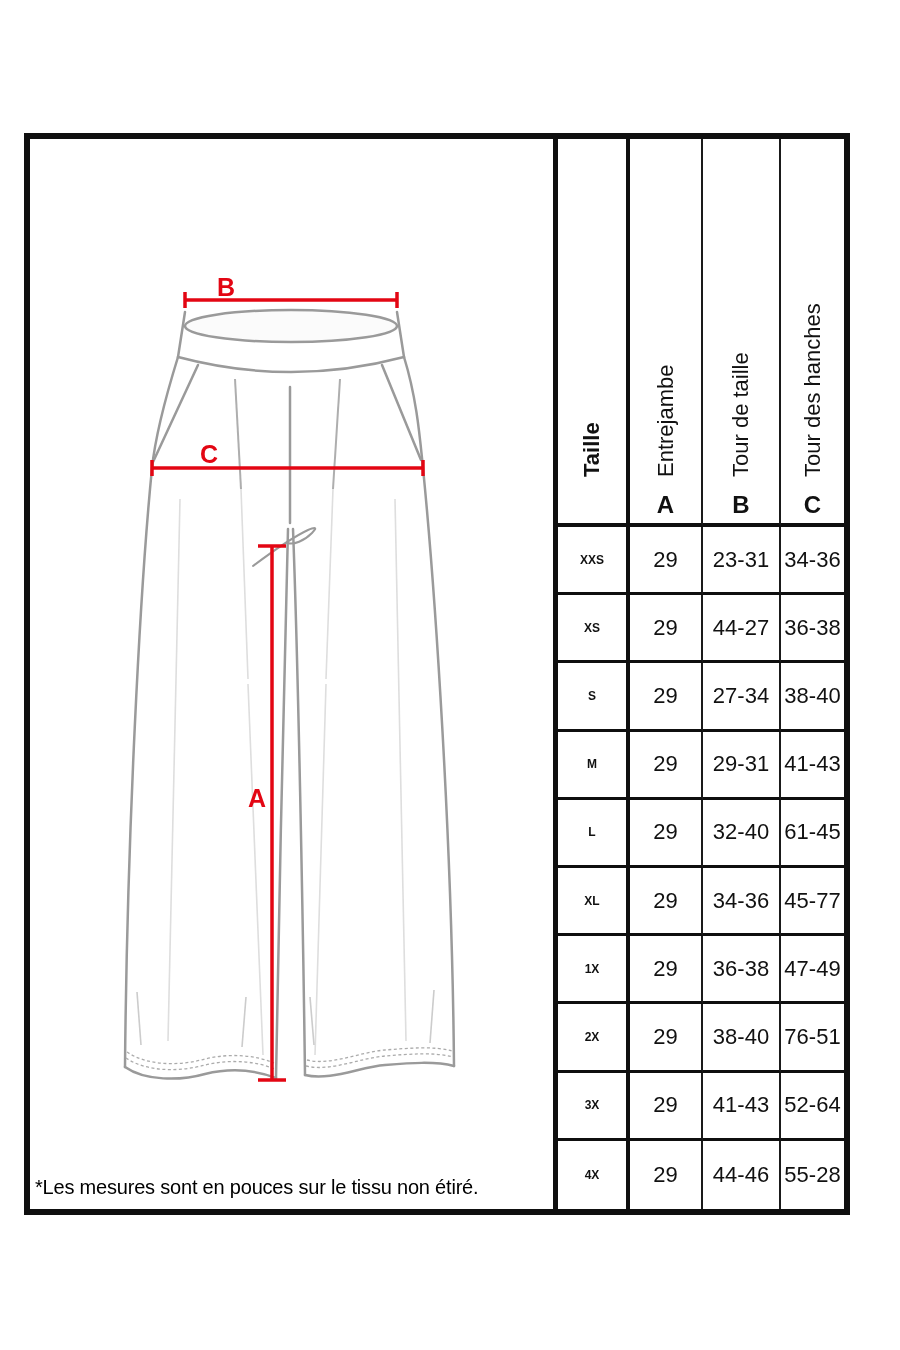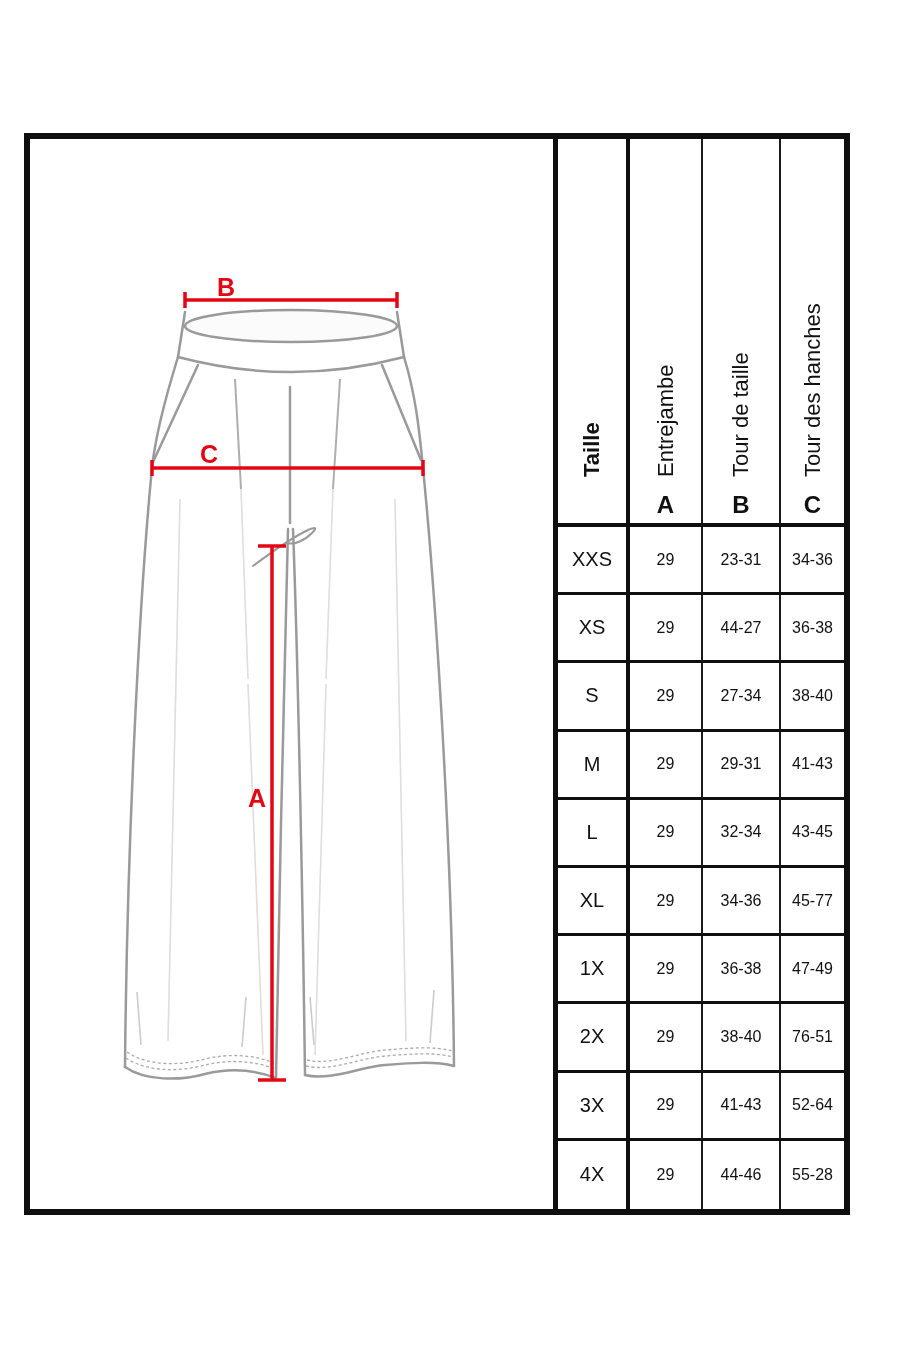--- a/index.html
+++ b/index.html
@@ -14,23 +14,23 @@
   
   .size-table{width:291px;flex:0 0 291px;border-left:5px solid #0f0f0f;display:grid;
               grid-template-columns:72px 73px 78px 1fr;grid-template-rows:388px repeat(10,1fr);
               box-sizing:border-box;}
   .hrow,.trow{display:contents;}
   .cell{position:relative;display:flex;align-items:center;justify-content:center;
         box-sizing:border-box;background:#fff;}
   .cell.c1{border-right:4px solid #0f0f0f;}
   .cell.c2,.cell.c3{border-right:2px solid #1a1a1a;}
   .hrow .cell{border-bottom:4px solid #0f0f0f;}
-  .trow .cell{border-bottom:3px solid #0f0f0f;font-size:16px;}
+  .trow .cell{border-bottom:3px solid #0f0f0f;font-size:22px;}
   .trow:last-child .cell{border-bottom:none;}
-  .trow .cell.c1{font-weight:normal;font-size:20px;}
+  .trow .cell.c1{font-weight:bold;font-size:12px;}
   
   .vlabel{position:absolute;bottom:46px;left:50%;height:24px;line-height:24px;
           font-size:22px;white-space:nowrap;transform-origin:0 100%;
           transform:translateX(12px) rotate(-90deg);}
   .vlabel.bold{font-weight:bold;}
   .abc{position:absolute;bottom:4px;left:0;width:100%;text-align:center;
        font-weight:bold;font-size:24px;}
   svg text{font-family:"Liberation Sans", sans-serif;}
 </style>
 </head>
@@ -113,20 +113,21 @@
         <text x="179" y="324" fill="#e30613" font-size="25" font-weight="bold" text-anchor="middle">C</text>
 
         <g stroke="#e30613" stroke-width="3.5">
           <line x1="242" y1="407" x2="242" y2="941"></line>
           <line x1="228" y1="407" x2="256" y2="407"></line>
           <line x1="228" y1="941" x2="256" y2="941"></line>
         </g>
         <text x="227" y="668" fill="#e30613" font-size="25" font-weight="bold" text-anchor="middle">A</text>
       </svg>
 
+      <div class="note">*Les mesures sont en pouces sur le tissu non étiré.</div>
     </div>
 
     <div class="size-table">
 
       <div class="hrow">
         <div class="cell c1">
           <div class="vlabel bold">Taille</div>
         </div>
         <div class="cell c2">
           <div class="vlabel">Entrejambe</div>
@@ -162,22 +163,22 @@
       </div>
       <div class="trow">
         <div class="cell c1">M</div>
         <div class="cell c2">29</div>
         <div class="cell c3">29-31</div>
         <div class="cell c4">41-43</div>
       </div>
       <div class="trow">
         <div class="cell c1">L</div>
         <div class="cell c2">29</div>
-        <div class="cell c3">32-34</div>
-        <div class="cell c4">43-45</div>
+        <div class="cell c3">32-40</div>
+        <div class="cell c4">61-45</div>
       </div>
       <div class="trow">
         <div class="cell c1">XL</div>
         <div class="cell c2">29</div>
         <div class="cell c3">34-36</div>
         <div class="cell c4">45-77</div>
       </div>
       <div class="trow">
         <div class="cell c1">1X</div>
         <div class="cell c2">29</div>

